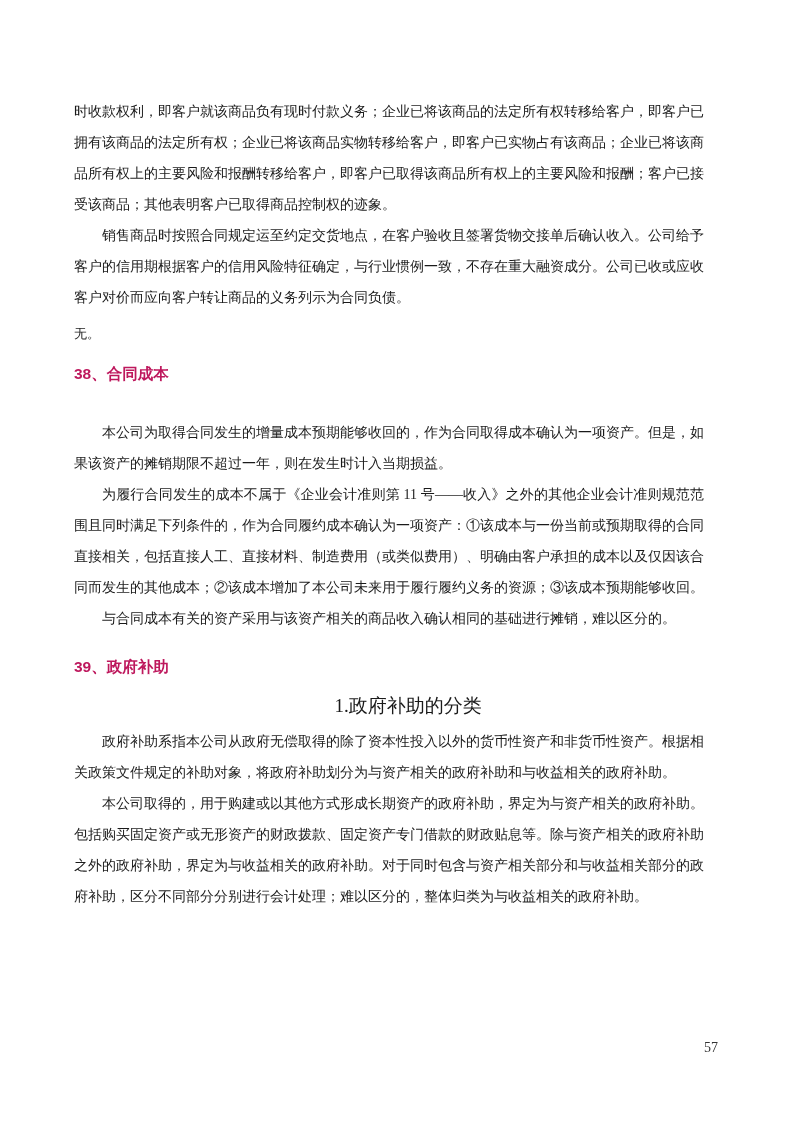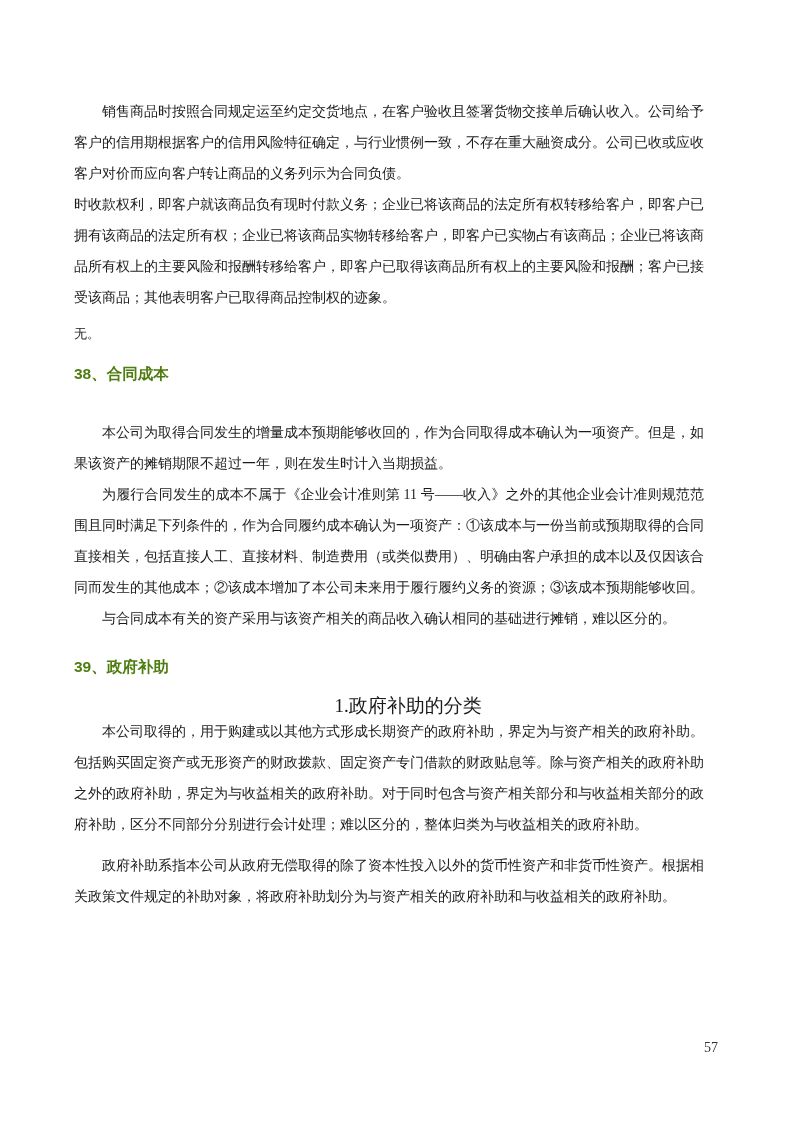--- a/index.html
+++ b/index.html
@@ -46,21 +46,21 @@
     margin: 14px 0 0 0;
     font-size: 13px;
     line-height: 14px;
   }
   .section-heading {
     margin: 22px 0 0 0;
     font-family: "Liberation Sans", "DejaVu Sans", sans-serif;
     font-size: 15.5px;
     font-weight: bold;
     line-height: 22px;
-    color: #4d7c0f;
+    color: #be185d;
   }
   .heading-gap {
     margin-top: 32px;
   }
   .sub-item {
     margin: 18px 0 0 0;
     font-size: 19px;
     line-height: 20px;
     text-indent: 2em;
     text-align: center;
@@ -76,41 +76,41 @@
     line-height: 14px;
     color: #333333;
   }
 </style>
 </head>
 <body>
 
 <div class="page">
   <div class="content">
 
+    <p class="body-para no-indent">时收款权利，即客户就该商品负有现时付款义务；企业已将该商品的法定所有权转移给客户，即客户已拥有该商品的法定所有权；企业已将该商品实物转移给客户，即客户已实物占有该商品；企业已将该商品所有权上的主要风险和报酬转移给客户，即客户已取得该商品所有权上的主要风险和报酬；客户已接受该商品；其他表明客户已取得商品控制权的迹象。</p>
+
     <p class="body-para">销售商品时按照合同规定运至约定交货地点，在客户验收且签署货物交接单后确认收入。公司给予客户的信用期根据客户的信用风险特征确定，与行业惯例一致，不存在重大融资成分。公司已收或应收客户对价而应向客户转让商品的义务列示为合同负债。</p>
-
-    <p class="body-para no-indent">时收款权利，即客户就该商品负有现时付款义务；企业已将该商品的法定所有权转移给客户，即客户已拥有该商品的法定所有权；企业已将该商品实物转移给客户，即客户已实物占有该商品；企业已将该商品所有权上的主要风险和报酬转移给客户，即客户已取得该商品所有权上的主要风险和报酬；客户已接受该商品；其他表明客户已取得商品控制权的迹象。</p>
 
 
 
     <p class="note-answer">无。</p>
 
     <h3 class="section-heading">38、合同成本</h3>
 
     <p class="body-para heading-gap">本公司为取得合同发生的增量成本预期能够收回的，作为合同取得成本确认为一项资产。但是，如果该资产的摊销期限不超过一年，则在发生时计入当期损益。</p>
 
     <p class="body-para">为履行合同发生的成本不属于《企业会计准则第 11 号——收入》之外的其他企业会计准则规范范围且同时满足下列条件的，作为合同履约成本确认为一项资产：①该成本与一份当前或预期取得的合同直接相关，包括直接人工、直接材料、制造费用（或类似费用）、明确由客户承担的成本以及仅因该合同而发生的其他成本；②该成本增加了本公司未来用于履行履约义务的资源；③该成本预期能够收回。</p>
 
     <p class="body-para">与合同成本有关的资产采用与该资产相关的商品收入确认相同的基础进行摊销，难以区分的。</p>
 
     <h3 class="section-heading">39、政府补助</h3>
 
     <p class="sub-item">1.政府补助的分类</p>
 
+    <p class="body-para after-subitem">政府补助系指本公司从政府无偿取得的除了资本性投入以外的货币性资产和非货币性资产。根据相关政策文件规定的补助对象，将政府补助划分为与资产相关的政府补助和与收益相关的政府补助。</p>
+
     <p class="body-para">本公司取得的，用于购建或以其他方式形成长期资产的政府补助，界定为与资产相关的政府补助。包括购买固定资产或无形资产的财政拨款、固定资产专门借款的财政贴息等。除与资产相关的政府补助之外的政府补助，界定为与收益相关的政府补助。对于同时包含与资产相关部分和与收益相关部分的政府补助，区分不同部分分别进行会计处理；难以区分的，整体归类为与收益相关的政府补助。</p>
-
-    <p class="body-para after-subitem">政府补助系指本公司从政府无偿取得的除了资本性投入以外的货币性资产和非货币性资产。根据相关政策文件规定的补助对象，将政府补助划分为与资产相关的政府补助和与收益相关的政府补助。</p>
 
 
   </div>
 
   <div class="page-number">57</div>
 </div>
 
 </body></html>

